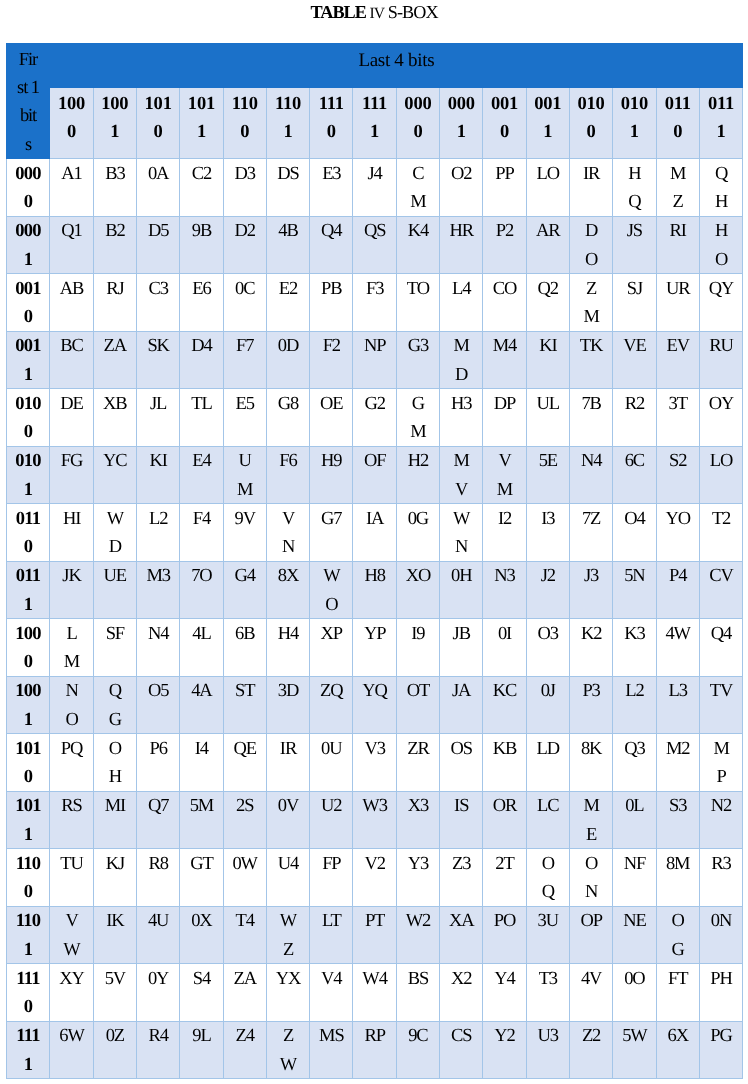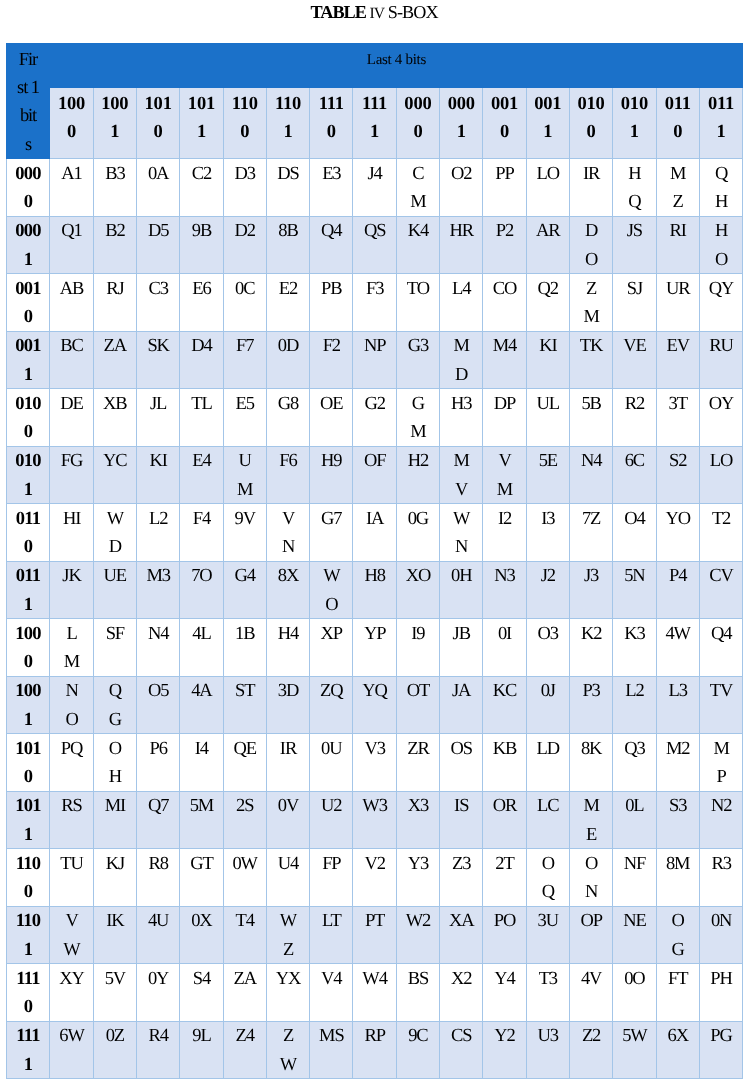--- a/index.html
+++ b/index.html
@@ -58,21 +58,21 @@
     background: #1B71C9;
     border: 1px solid #1B71C9;
     height: 114px;
   }
   table.sbox td.hdr-main {
     background: #1B71C9;
     border: 1px solid #1B71C9;
     height: 44px;
     box-sizing: border-box;
     vertical-align: top;
-    font-size: 15px;
+    font-size: 19px;
     letter-spacing: -0.3px;
     line-height: 17px;
     padding-top: 7.5px;
   }
   table.sbox td.hdr-bin {
     background: #D9E2F3;
     font-weight: bold;
     height: 70px;
     letter-spacing: -0.2px;
   }
@@ -340,21 +340,21 @@
               <span class="brk">9B</span>
             </span>
           </td>
           <td>
             <span class="lines">
               <span class="brk">D2</span>
             </span>
           </td>
           <td>
             <span class="lines">
-              <span class="brk">8B</span>
+              <span class="brk">4B</span>
             </span>
           </td>
           <td>
             <span class="lines">
               <span class="brk">Q4</span>
             </span>
           </td>
           <td>
             <span class="lines">
               <span class="brk">QS</span>
@@ -644,21 +644,21 @@
               <span class="brk">DP</span>
             </span>
           </td>
           <td>
             <span class="lines">
               <span class="brk">UL</span>
             </span>
           </td>
           <td>
             <span class="lines">
-              <span class="brk">5B</span>
+              <span class="brk">7B</span>
             </span>
           </td>
           <td>
             <span class="lines">
               <span class="brk">R2</span>
             </span>
           </td>
           <td>
             <span class="lines">
               <span class="brk">3T</span>
@@ -964,21 +964,21 @@
               <span class="brk">N4</span>
             </span>
           </td>
           <td>
             <span class="lines">
               <span class="brk">4L</span>
             </span>
           </td>
           <td>
             <span class="lines">
-              <span class="brk">1B</span>
+              <span class="brk">6B</span>
             </span>
           </td>
           <td>
             <span class="lines">
               <span class="brk">H4</span>
             </span>
           </td>
           <td>
             <span class="lines">
               <span class="brk">XP</span>

